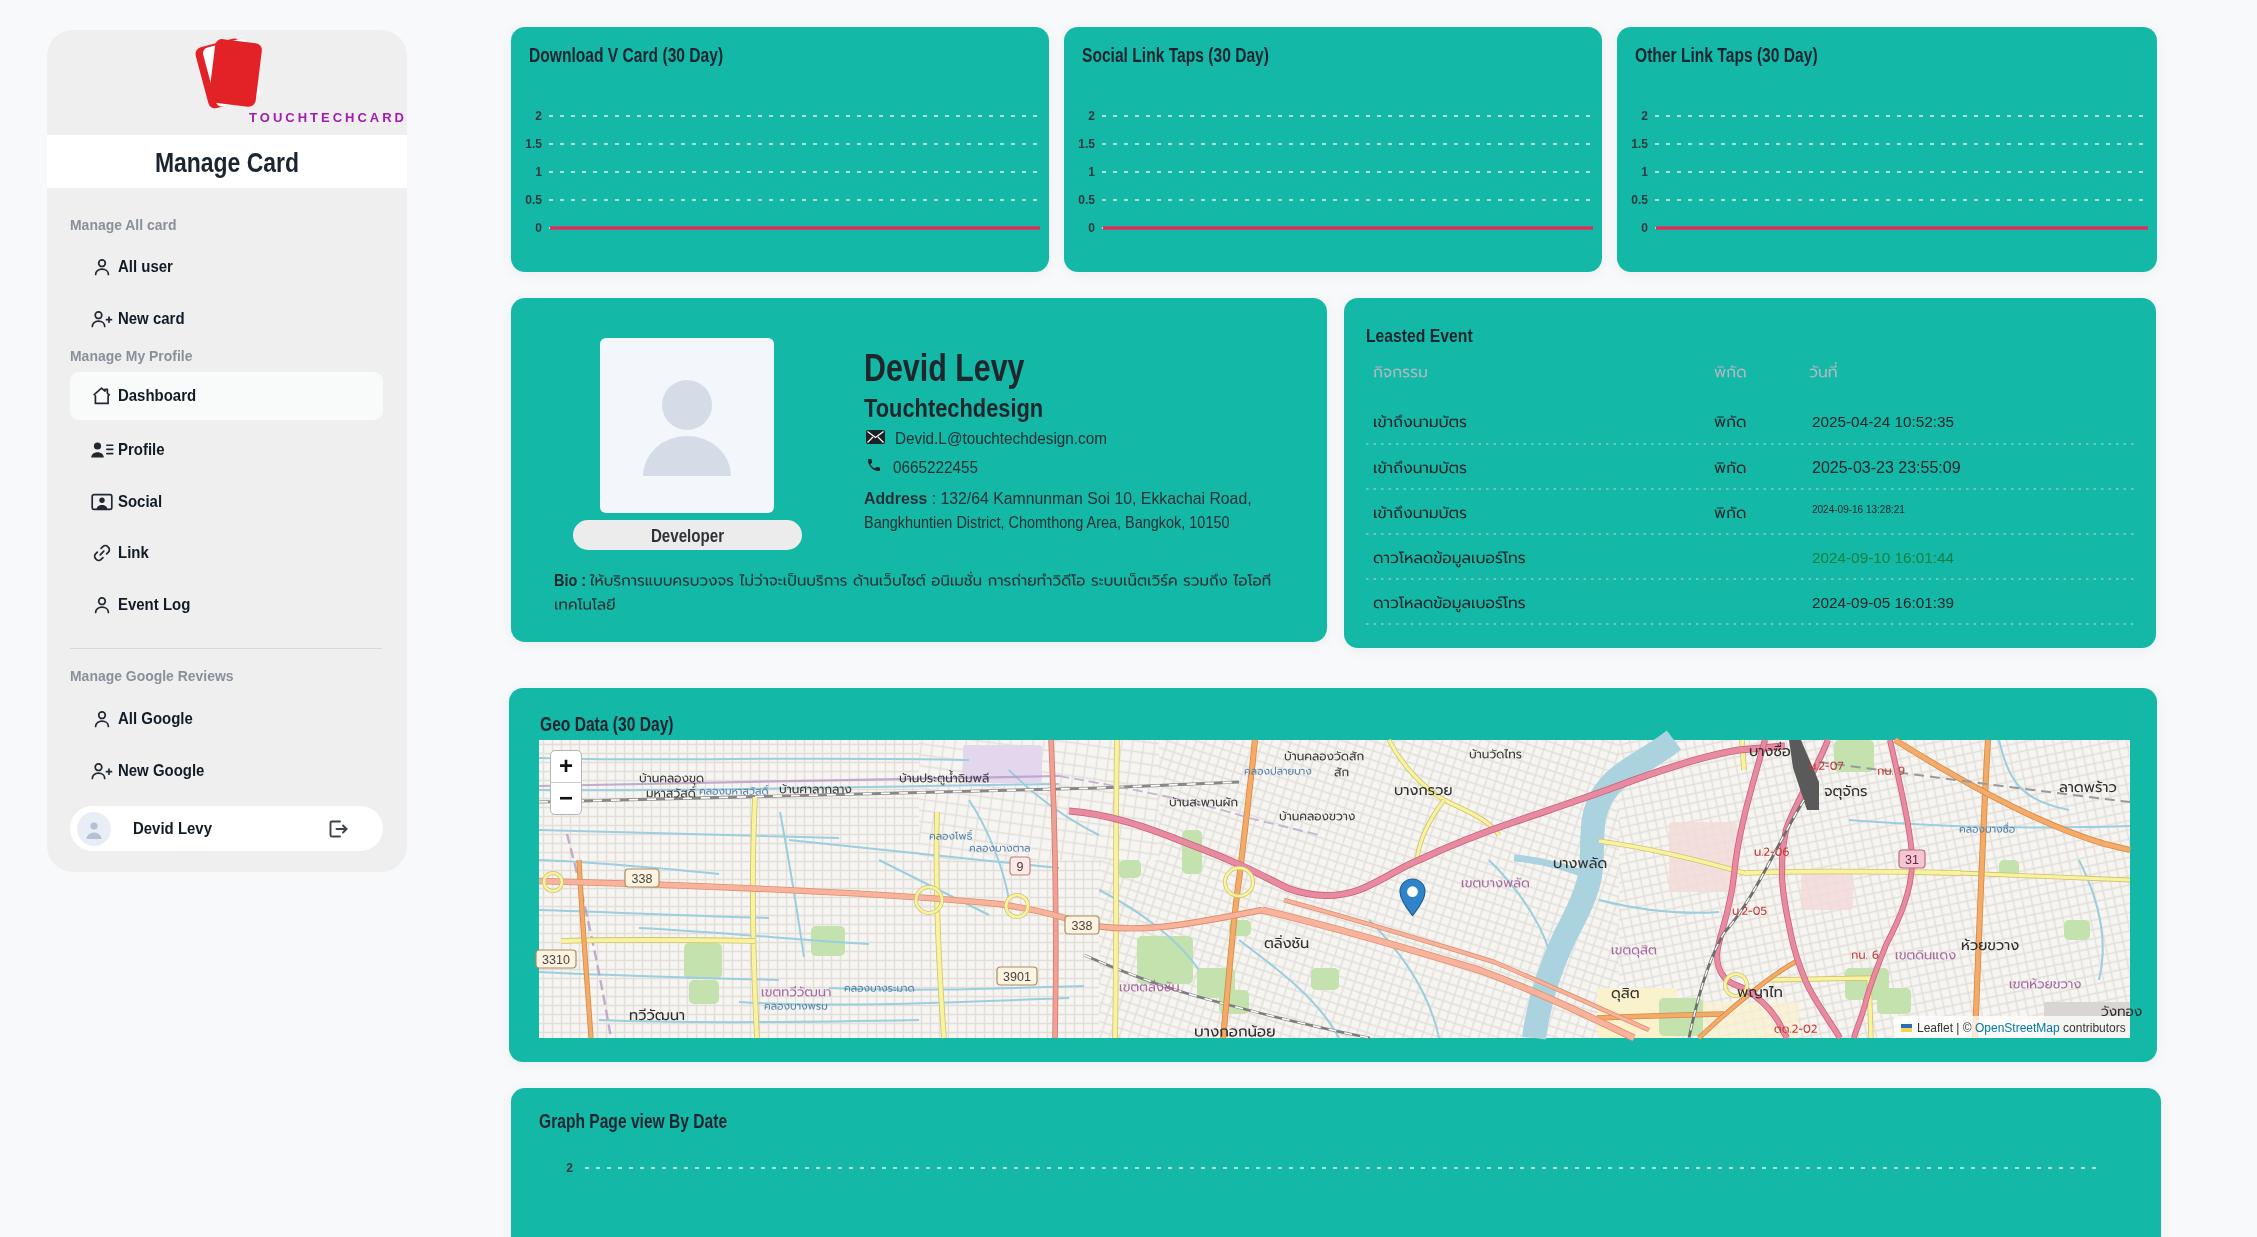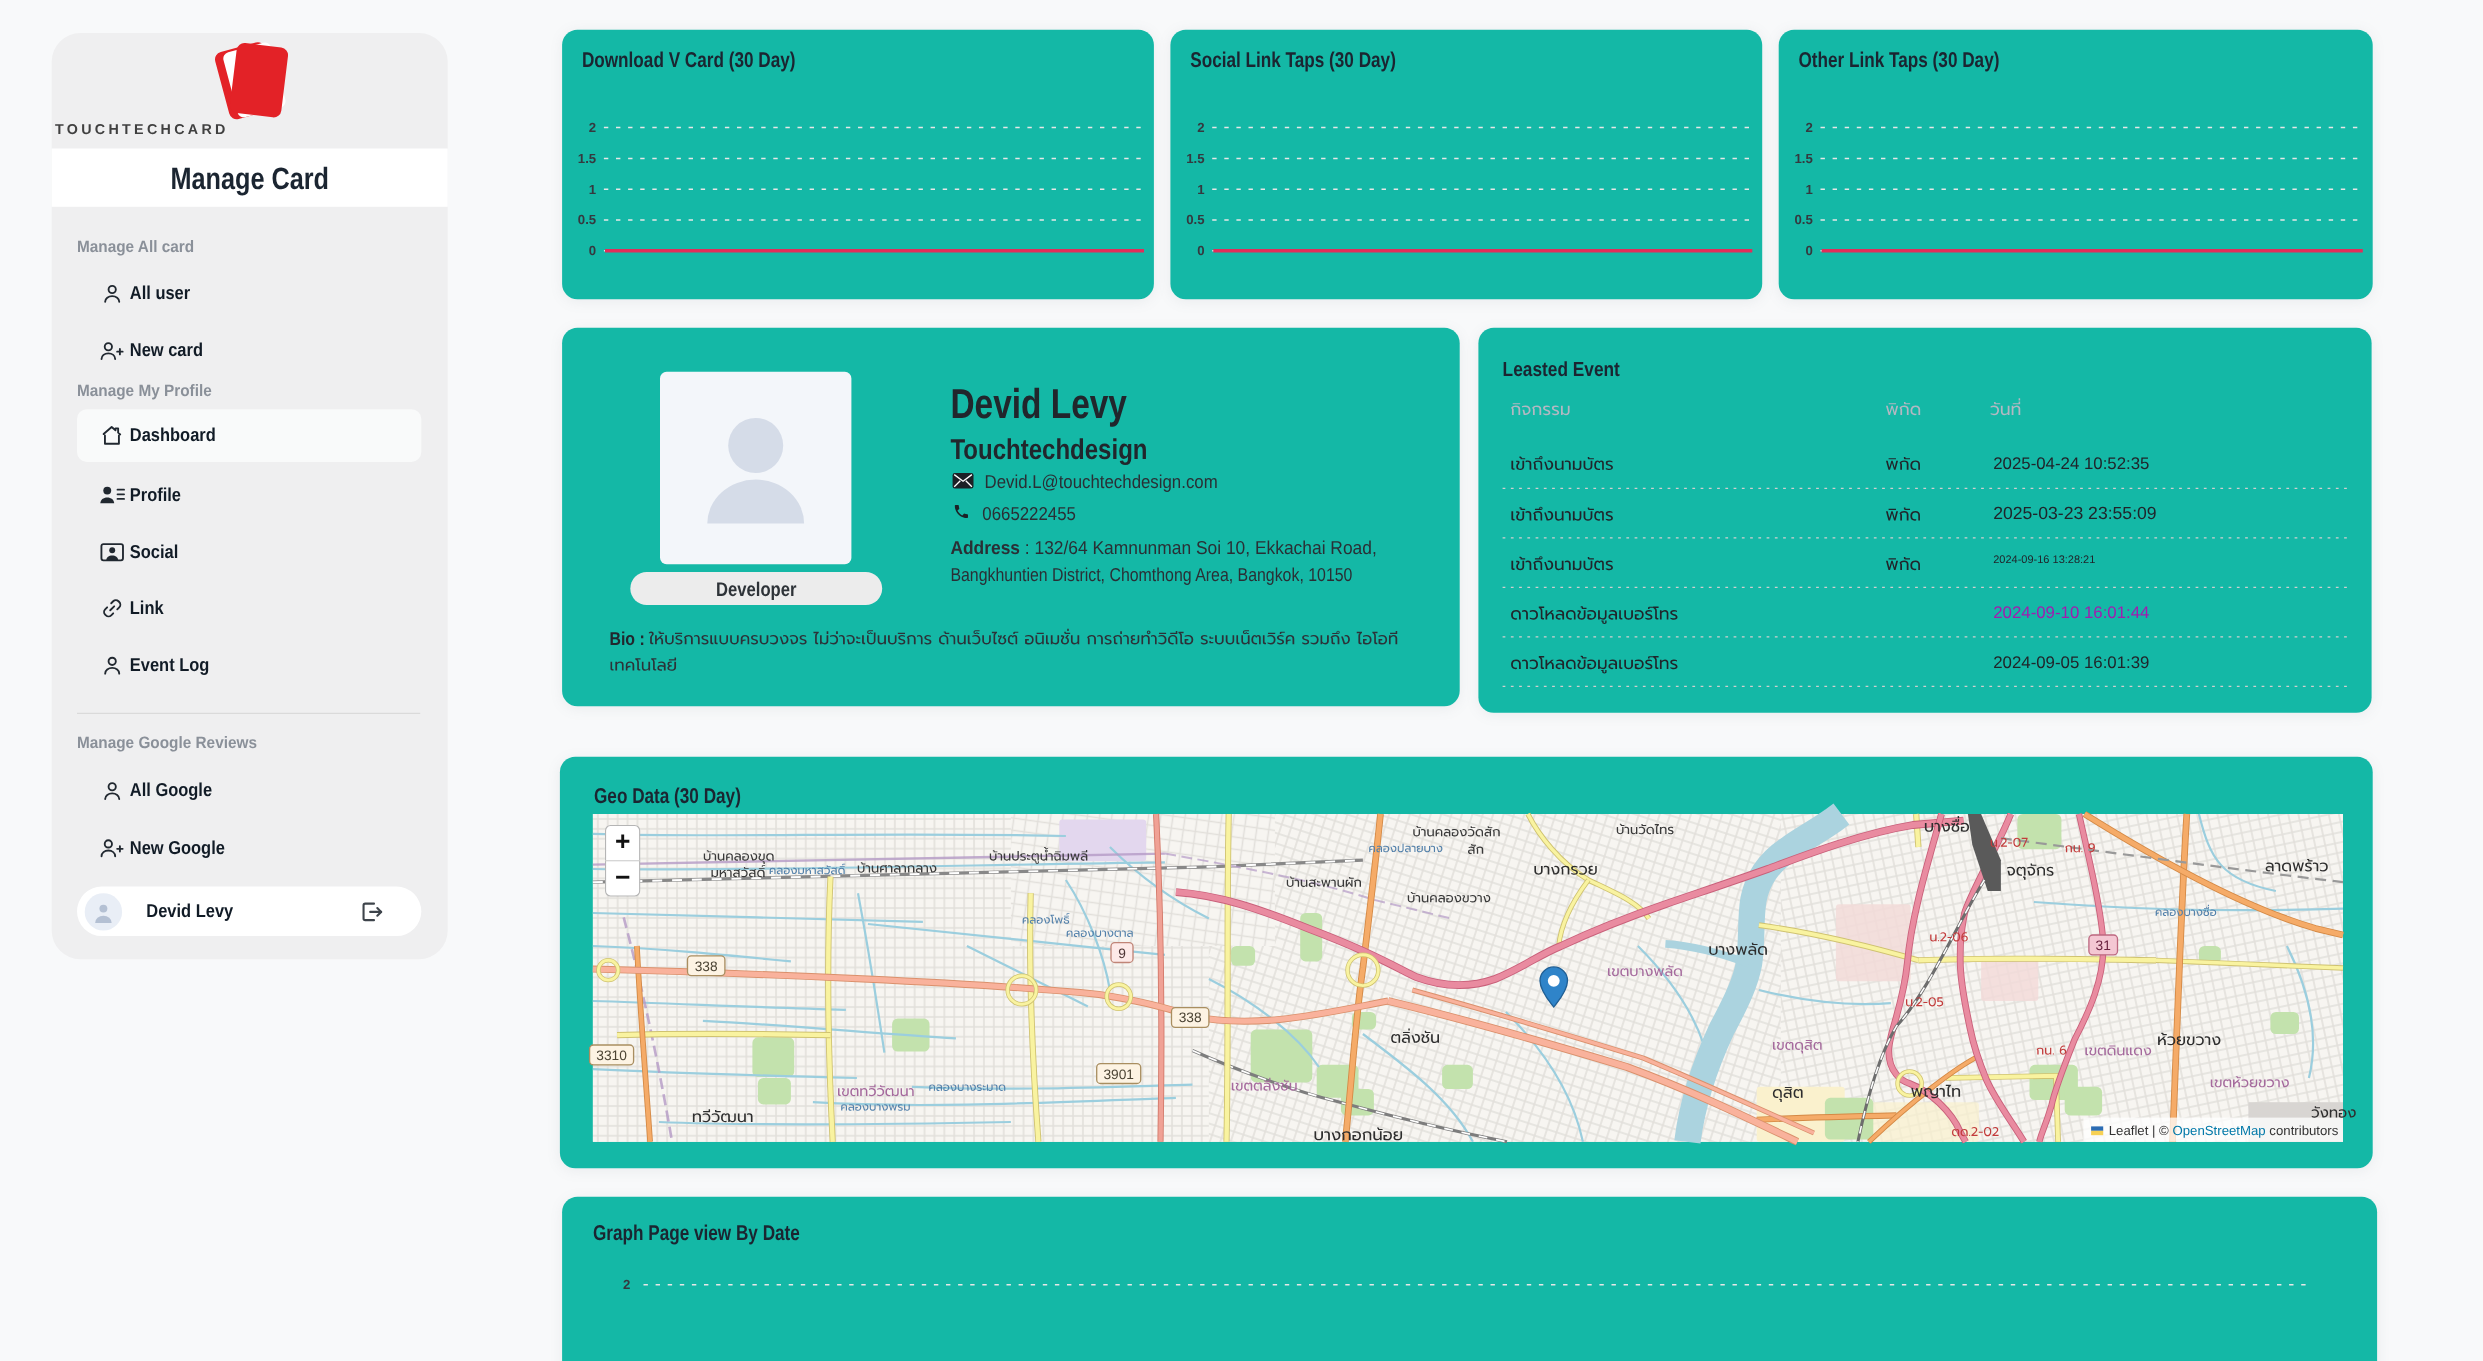--- a/index.html
+++ b/index.html
@@ -17,21 +17,21 @@
         <rect x="-27" y="-31" width="47" height="63" rx="7" fill="#e32227"></rect>
       </g>
 <g transform="rotate(-15)">
         <rect x="-19.5" y="-29" width="45" height="61" rx="6" fill="#fff"></rect>
       </g>
 <g transform="rotate(7)">
         <rect x="-16" y="-32" width="47" height="64" rx="7" fill="#e32227"></rect>
       </g>
 </g>
   </svg>
-<div class="abs" style="left:47px;top:110px;width:360px;text-align:left;font-size:13px;font-weight:bold;color:#404040;letter-spacing:3px;text-indent:3px">TOUCHTECHCARD</div>
+<div class="abs" style="left:47px;top:110px;width:360px;text-align:right;font-size:13px;font-weight:bold;color:#a21caf;letter-spacing:3px;text-indent:3px">TOUCHTECHCARD</div>
 <div class="abs" style="left:47px;top:135px;width:360px;height:53px;background:#fff"></div>
 <div class="abs" style="left:47px;top:147px;width:360px;text-align:center;font-size:28px;font-weight:bold;color:#1b2531;transform:scaleX(.82)">Manage Card</div>
 <div class="nav-label" style="top:216px">Manage All card</div>
 <div class="nav-label" style="top:347px">Manage My Profile</div>
 <div class="nav-label" style="top:667px">Manage Google Reviews</div>
 <div class="abs" style="left:70px;top:372px;width:313px;height:48px;background:#f9fafa;border-radius:9px"></div>
 <div class="abs" style="left:70px;top:648px;width:312px;height:1px;background:#d8d8d8"></div>
 <div class="abs" style="left:70px;top:806px;width:313px;height:45px;background:#fff;border-radius:23px"></div>
 <div class="abs" style="left:77px;top:812px;width:34px;height:34px;background:#e9eef6;border-radius:50%"></div>
 <svg class="abs" style="left:84px;top:819px" width="20" height="20" xmlns="http://www.w3.org/2000/svg">
@@ -201,21 +201,21 @@
 <svg class="abs" style="left:1373px;top:500.9px" width="96" height="24" xmlns="http://www.w3.org/2000/svg">
     <path transform="translate(0 17.1)" fill="#20252b" d="M1.0 -1.6V-8.3H2.6V-2.1Q2.6 -1.6 2.8 -1.5Q2.9 -1.3 3.3 -1.3H3.9V0.0H2.6Q1.8 0.0 1.4 -0.4Q1.0 -0.9 1.0 -1.6ZM5.4 -2.9V-3.4Q5.4 -3.9 5.6 -4.4Q5.8 -4.8 6.2 -5.4Q6.5 -5.8 6.7 -6.0Q6.8 -6.3 6.8 -6.5Q6.8 -6.8 6.7 -6.9Q6.5 -7.0 6.2 -7.0H5.3V-8.3H6.9Q7.6 -8.3 8.0 -7.9Q8.4 -7.5 8.4 -6.9Q8.4 -6.4 8.2 -6.0Q8.0 -5.6 7.7 -5.1Q7.3 -4.5 7.1 -4.2Q7.0 -3.9 7.0 -3.5V-2.9Q7.0 -2.0 7.5 -1.5Q8.0 -1.0 9.0 -1.0Q10.0 -1.0 10.5 -1.5Q11.0 -2.0 11.0 -2.9V-8.3H12.6V-3.2Q12.6 -1.6 11.7 -0.7Q10.7 0.2 9.0 0.2Q7.9 0.2 7.1 -0.2Q6.3 -0.5 5.8 -1.2Q5.4 -2.0 5.4 -2.9ZM9.3 -10.5Q9.3 -10.7 9.2 -10.8Q9.1 -10.8 9.0 -10.8H8.3V-12.0H9.4Q9.9 -12.0 10.1 -11.7Q10.4 -11.5 10.4 -11.1V-10.6H13.5V-9.5H9.3ZM17.5 -5.4Q17.5 -6.4 17.1 -6.8Q16.7 -7.3 15.7 -7.3Q14.7 -7.3 13.9 -6.8V-8.1Q14.2 -8.3 14.8 -8.4Q15.4 -8.5 16.0 -8.5Q17.6 -8.5 18.4 -7.7Q19.1 -6.8 19.1 -5.3V0.0H17.5ZM21.6 -1.6V-5.2L20.8 -6.4Q21.7 -7.5 22.7 -8.0Q23.8 -8.5 25.2 -8.5Q27.1 -8.5 28.1 -7.7Q29.0 -6.8 29.0 -5.3V0.0H27.5V-5.2Q27.5 -6.3 26.9 -6.8Q26.3 -7.3 25.2 -7.3Q24.3 -7.3 23.7 -7.0Q23.1 -6.8 22.5 -6.2L23.2 -5.2V-2.1Q23.2 -1.7 23.4 -1.5Q23.5 -1.3 24.0 -1.3H24.8V0.0H23.2Q22.4 0.0 22.0 -0.4Q21.6 -0.9 21.6 -1.6ZM22.4 -10.6H26.4Q26.3 -10.8 26.3 -11.2Q26.4 -11.8 26.8 -12.1Q27.2 -12.5 27.8 -12.5Q28.6 -12.5 28.9 -12.0Q29.3 -11.6 29.3 -11.0Q29.3 -10.4 28.9 -9.9Q28.4 -9.5 27.7 -9.5H22.4ZM28.5 -11.0Q28.5 -11.3 28.3 -11.5Q28.1 -11.7 27.8 -11.7Q27.5 -11.7 27.3 -11.5Q27.1 -11.3 27.1 -11.0Q27.1 -10.7 27.3 -10.5Q27.5 -10.3 27.8 -10.3Q28.1 -10.3 28.3 -10.5Q28.5 -10.7 28.5 -11.0ZM30.8 -7.3H32.3L34.3 -1.2Q35.8 -1.2 36.5 -2.0Q37.3 -2.9 37.3 -4.3Q37.3 -5.8 36.8 -6.5Q36.3 -7.3 35.1 -7.3Q34.5 -7.3 34.0 -7.1V-8.4Q34.6 -8.5 35.3 -8.5Q37.1 -8.5 38.0 -7.4Q39.0 -6.3 39.0 -4.3Q39.0 -3.0 38.4 -2.0Q37.8 -1.0 36.8 -0.5Q35.8 0.0 34.6 0.0H33.1ZM40.7 -2.8V-8.3H42.2V-2.9Q42.2 -2.0 42.8 -1.5Q43.3 -1.0 44.3 -1.0Q45.9 -1.0 46.8 -2.4V-8.3H48.4V0.0H46.8V-1.1Q45.7 0.2 43.9 0.2Q42.3 0.2 41.5 -0.6Q40.7 -1.5 40.7 -2.8ZM53.3 -5.4Q53.3 -6.4 52.9 -6.8Q52.5 -7.3 51.5 -7.3Q50.5 -7.3 49.6 -6.8V-8.1Q50.0 -8.3 50.6 -8.4Q51.2 -8.5 51.8 -8.5Q53.3 -8.5 54.1 -7.7Q54.9 -6.8 54.9 -5.3V0.0H53.3ZM58.4 -1.1V0.0H56.9V-8.3H58.5V-2.4Q59.4 -1.0 61.0 -1.0Q62.0 -1.0 62.5 -1.5Q63.0 -2.0 63.0 -2.9V-8.3H64.6V-2.8Q64.6 -1.5 63.8 -0.6Q62.9 0.2 61.4 0.2Q60.6 0.2 59.8 -0.1Q59.0 -0.4 58.4 -1.1ZM66.6 -3.2V-8.3H68.2V-3.2Q68.2 -2.2 68.8 -1.6Q69.4 -1.0 70.6 -1.0Q71.8 -1.0 72.4 -1.6Q73.0 -2.2 73.0 -3.2V-8.3H74.6V-3.2Q74.6 -2.2 74.1 -1.4Q73.6 -0.6 72.7 -0.2Q71.8 0.2 70.6 0.2Q69.4 0.2 68.5 -0.2Q67.6 -0.6 67.1 -1.4Q66.6 -2.2 66.6 -3.2ZM70.4 -10.8V-11.7H71.8V-11.0Q71.8 -10.8 71.9 -10.7Q72.0 -10.6 72.3 -10.6H76.0V-9.5H71.7Q71.0 -9.5 70.7 -9.9Q70.4 -10.2 70.4 -10.8ZM76.3 -3.9Q76.3 -5.3 76.7 -6.4Q77.1 -7.4 77.7 -8.0Q78.4 -8.5 79.3 -8.5Q80.5 -8.5 80.9 -7.6Q81.2 -8.1 81.7 -8.3Q82.3 -8.5 82.9 -8.5Q84.0 -8.5 84.5 -7.8Q85.0 -7.2 85.0 -6.0V0.0H83.5V-5.9Q83.5 -6.6 83.3 -6.9Q83.0 -7.3 82.5 -7.3Q81.6 -7.3 81.4 -6.3H80.5Q80.4 -6.8 80.2 -7.0Q79.9 -7.3 79.5 -7.3Q78.8 -7.3 78.3 -6.4Q77.9 -5.5 77.9 -3.9Q77.9 -2.4 78.5 -1.7Q79.2 -1.0 80.5 -1.0Q81.1 -1.0 81.6 -1.2V0.1Q81.1 0.2 80.3 0.2Q78.4 0.2 77.4 -0.8Q76.3 -1.9 76.3 -3.9ZM86.8 -0.5V-1.8Q87.5 -1.4 88.3 -1.2Q89.1 -1.0 89.8 -1.0Q90.8 -1.0 91.3 -1.2Q91.7 -1.5 91.7 -2.0Q91.7 -2.4 91.5 -2.7Q91.3 -2.9 90.8 -3.1Q90.4 -3.3 89.5 -3.6Q88.1 -4.0 87.4 -4.6Q86.8 -5.1 86.8 -6.2Q86.8 -7.3 87.6 -7.9Q88.5 -8.5 90.1 -8.5Q90.8 -8.5 91.6 -8.3Q92.3 -8.2 92.8 -7.9V-6.6Q92.3 -6.9 91.6 -7.1Q90.9 -7.3 90.2 -7.3Q88.3 -7.3 88.3 -6.2Q88.3 -5.7 88.6 -5.5Q88.8 -5.2 89.3 -5.1Q89.7 -4.9 90.7 -4.6Q91.7 -4.3 92.3 -4.0Q92.8 -3.6 93.0 -3.2Q93.3 -2.7 93.3 -2.0Q93.3 -1.0 92.4 -0.4Q91.6 0.2 89.9 0.2Q89.1 0.2 88.2 0.0Q87.3 -0.2 86.8 -0.5Z"></path>
   </svg>
 <svg class="abs" style="left:1714px;top:500.9px" width="35" height="24" xmlns="http://www.w3.org/2000/svg">
     <path transform="translate(0 17.1)" fill="#20252b" d="M0.5 -8.3H2.1L3.6 -2.2L5.4 -8.3H6.6L8.4 -2.2L9.9 -8.3H11.5L9.2 0.0H7.9L6.0 -6.2L4.2 0.0H2.8ZM2.9 -10.6H9.6V-9.5H2.9ZM13.5 -5.2 12.8 -6.4Q13.6 -7.5 14.6 -8.0Q15.7 -8.5 17.1 -8.5Q19.0 -8.5 20.0 -7.7Q21.0 -6.8 21.0 -5.3V0.0H19.4V-5.2Q19.4 -6.3 18.8 -6.8Q18.3 -7.3 17.1 -7.3Q16.3 -7.3 15.6 -7.0Q15.0 -6.8 14.4 -6.2L15.1 -5.2V0.0H13.5ZM16.8 -10.8V-11.7H18.2V-11.0Q18.2 -10.8 18.3 -10.7Q18.4 -10.6 18.7 -10.6H22.4V-9.5H18.1Q17.4 -9.5 17.1 -9.9Q16.8 -10.2 16.8 -10.8ZM22.7 -3.9Q22.7 -5.3 23.2 -6.4Q23.8 -7.4 24.8 -8.0Q25.8 -8.5 27.2 -8.5Q29.4 -8.5 30.4 -7.5Q31.4 -6.5 31.4 -4.9V0.0H29.9V-4.9Q29.9 -7.3 27.2 -7.3Q25.9 -7.3 25.1 -6.4Q24.3 -5.5 24.3 -3.9Q24.3 -2.4 24.9 -1.7Q25.6 -1.0 26.9 -1.0Q27.5 -1.0 28.0 -1.2V0.1Q27.5 0.2 26.7 0.2Q24.8 0.2 23.7 -0.8Q22.7 -1.9 22.7 -3.9Z"></path>
   </svg>
 <div class="abs" style="left:1812px;top:504px;font-size:10px;color:#20252b">2024-09-16 13:28:21</div>
 <svg class="abs" style="left:1373px;top:545.9px" width="155" height="24" xmlns="http://www.w3.org/2000/svg">
     <path transform="translate(0 17.1)" fill="#20252b" d="M0.7 -3.9Q0.7 -5.3 1.2 -6.4Q1.8 -7.4 2.8 -8.0Q3.8 -8.5 5.3 -8.5Q7.4 -8.5 8.4 -7.5Q9.5 -6.5 9.5 -4.9V0.0H7.9V-4.9Q7.9 -7.3 5.3 -7.3Q3.9 -7.3 3.1 -6.4Q2.3 -5.5 2.3 -3.9Q2.3 -2.4 3.0 -1.7Q3.6 -1.0 4.9 -1.0Q5.5 -1.0 6.0 -1.2V0.1Q5.5 0.2 4.7 0.2Q2.8 0.2 1.8 -0.8Q0.7 -1.9 0.7 -3.9ZM14.4 -5.4Q14.4 -6.4 14.0 -6.8Q13.6 -7.3 12.6 -7.3Q11.6 -7.3 10.7 -6.8V-8.1Q11.1 -8.3 11.7 -8.4Q12.3 -8.5 12.8 -8.5Q14.4 -8.5 15.2 -7.7Q16.0 -6.8 16.0 -5.3V0.0H14.4ZM17.7 -0.5V-1.7Q18.7 -1.0 20.4 -1.0Q21.9 -1.0 22.7 -1.8Q23.6 -2.6 23.6 -4.1Q23.6 -5.7 22.7 -6.5Q21.9 -7.3 20.4 -7.3Q18.8 -7.3 17.7 -6.5V-7.8Q18.8 -8.5 20.7 -8.5Q22.8 -8.5 24.0 -7.4Q25.2 -6.2 25.2 -4.1Q25.2 -2.1 24.0 -0.9Q22.8 0.2 20.7 0.2Q18.7 0.2 17.7 -0.5ZM27.7 -1.6V-7.6Q27.7 -8.7 27.2 -9.3Q26.8 -10.0 25.9 -10.4V-11.7H30.8V-10.3H28.0Q28.6 -9.9 28.9 -9.2Q29.2 -8.5 29.2 -7.5V-2.1Q29.2 -1.6 29.4 -1.5Q29.6 -1.3 30.0 -1.3H30.6V0.0H29.2Q28.5 0.0 28.1 -0.4Q27.7 -0.9 27.7 -1.6ZM32.0 -8.3H33.6V-4.6L37.6 -8.3H39.5L37.2 -6.2Q38.5 -5.9 39.0 -5.2Q39.5 -4.5 39.5 -3.3V0.0H37.9V-3.2Q37.9 -4.1 37.5 -4.6Q37.1 -5.1 36.2 -5.3L33.6 -2.9V0.0H32.0ZM41.2 -2.4Q41.2 -3.7 42.1 -4.4Q43.0 -5.2 44.5 -5.2Q46.1 -5.2 47.3 -4.6V-5.2Q47.3 -6.3 46.7 -6.8Q46.1 -7.3 44.8 -7.3Q44.1 -7.3 43.3 -7.1Q42.6 -7.0 42.1 -6.7V-8.0Q42.6 -8.2 43.4 -8.4Q44.2 -8.5 45.0 -8.5Q47.0 -8.5 47.9 -7.6Q48.9 -6.8 48.9 -5.3V0.0H47.3V-3.3Q46.2 -3.9 44.7 -3.9Q43.7 -3.9 43.2 -3.5Q42.8 -3.2 42.8 -2.4Q42.8 -1.0 44.6 -1.0Q45.1 -1.0 45.6 -1.2V0.1Q45.0 0.2 44.2 0.2Q42.8 0.2 42.0 -0.5Q41.2 -1.1 41.2 -2.4ZM50.6 -3.9Q50.6 -5.3 51.1 -6.4Q51.7 -7.4 52.7 -8.0Q53.7 -8.5 55.1 -8.5Q57.3 -8.5 58.3 -7.5Q59.3 -6.5 59.3 -4.9V0.0H57.8V-4.9Q57.8 -7.3 55.1 -7.3Q53.8 -7.3 53.0 -6.4Q52.2 -5.5 52.2 -3.9Q52.2 -2.4 52.9 -1.7Q53.5 -1.0 54.8 -1.0Q55.4 -1.0 55.9 -1.2V0.1Q55.4 0.2 54.6 0.2Q52.7 0.2 51.7 -0.8Q50.6 -1.9 50.6 -3.9ZM61.1 -2.9V-3.4Q61.1 -3.9 61.3 -4.4Q61.6 -4.8 62.0 -5.4Q62.3 -5.8 62.4 -6.0Q62.6 -6.3 62.6 -6.5Q62.6 -6.8 62.4 -6.9Q62.3 -7.0 61.9 -7.0H61.1V-8.3H62.7Q63.4 -8.3 63.8 -7.9Q64.2 -7.5 64.2 -6.9Q64.2 -6.4 64.0 -6.0Q63.8 -5.6 63.4 -5.1Q63.0 -4.5 62.9 -4.2Q62.7 -3.9 62.7 -3.5V-2.9Q62.7 -2.0 63.2 -1.5Q63.8 -1.0 64.8 -1.0Q65.8 -1.0 66.3 -1.5Q66.8 -2.0 66.8 -2.9V-8.3H68.4V-3.2Q68.4 -1.6 67.4 -0.7Q66.5 0.2 64.8 0.2Q63.7 0.2 62.8 -0.2Q62.0 -0.5 61.6 -1.2Q61.1 -2.0 61.1 -2.9ZM65.0 -10.5Q65.0 -10.7 65.0 -10.8Q64.9 -10.8 64.7 -10.8H64.0V-12.0H65.2Q65.7 -12.0 65.9 -11.7Q66.1 -11.5 66.1 -11.1V-10.6H69.3V-9.5H65.0ZM70.1 -0.6V-4.7H73.5V-3.5H71.7V-1.4Q72.3 -1.0 73.5 -1.0Q74.9 -1.0 75.7 -1.8Q76.5 -2.7 76.5 -4.2Q76.5 -5.8 75.7 -6.5Q74.9 -7.3 73.1 -7.3Q72.3 -7.3 71.5 -7.1Q70.7 -6.9 70.2 -6.6V-7.8Q70.8 -8.2 71.6 -8.4Q72.4 -8.5 73.3 -8.5Q75.7 -8.5 76.9 -7.4Q78.1 -6.3 78.1 -4.2Q78.1 -2.2 76.9 -1.0Q75.7 0.2 73.5 0.2Q72.5 0.2 71.6 0.0Q70.7 -0.2 70.1 -0.6ZM81.3 -1.1V0.0H79.8V-8.3H81.4V-2.4Q82.3 -1.0 83.9 -1.0Q84.9 -1.0 85.4 -1.5Q86.0 -2.0 86.0 -2.9V-8.3H87.5V-2.8Q87.5 -1.5 86.7 -0.6Q85.8 0.2 84.3 0.2Q83.5 0.2 82.7 -0.1Q81.9 -0.4 81.3 -1.1ZM83.6 2.7V2.3Q83.6 2.1 83.5 2.0Q83.5 1.9 83.3 1.9H82.7V0.9H84.1Q84.5 0.9 84.7 1.1Q84.8 1.3 84.8 1.7V2.6Q84.8 3.2 85.6 3.2Q86.3 3.2 86.3 2.6V0.9H87.5V2.7Q87.5 3.3 87.0 3.8Q86.5 4.2 85.6 4.2Q84.7 4.2 84.1 3.8Q83.6 3.4 83.6 2.7ZM89.2 -2.4Q89.2 -3.7 90.2 -4.4Q91.1 -5.2 92.6 -5.2Q94.1 -5.2 95.4 -4.6V-5.2Q95.4 -6.3 94.8 -6.8Q94.2 -7.3 92.9 -7.3Q92.1 -7.3 91.4 -7.1Q90.7 -7.0 90.2 -6.7V-8.0Q90.6 -8.2 91.5 -8.4Q92.3 -8.5 93.1 -8.5Q95.0 -8.5 96.0 -7.6Q97.0 -6.8 97.0 -5.3V0.0H95.4V-3.3Q94.2 -3.9 92.8 -3.9Q91.8 -3.9 91.3 -3.5Q90.8 -3.2 90.8 -2.4Q90.8 -1.0 92.6 -1.0Q93.2 -1.0 93.6 -1.2V0.1Q93.1 0.2 92.3 0.2Q90.9 0.2 90.1 -0.5Q89.2 -1.1 89.2 -2.4ZM99.0 -1.6V-8.3H100.5V-2.1Q100.5 -1.6 100.7 -1.5Q100.9 -1.3 101.3 -1.3H101.9V0.0H100.5Q99.8 0.0 99.4 -0.4Q99.0 -0.9 99.0 -1.6ZM103.6 -3.2V-8.3H105.2V-3.2Q105.2 -2.2 105.8 -1.6Q106.4 -1.0 107.6 -1.0Q108.7 -1.0 109.3 -1.6Q109.9 -2.2 109.9 -3.2V-8.3H111.5V-3.2Q111.5 -2.2 111.0 -1.4Q110.5 -0.6 109.6 -0.2Q108.7 0.2 107.6 0.2Q106.3 0.2 105.4 -0.2Q104.5 -0.6 104.1 -1.4Q103.6 -2.2 103.6 -3.2ZM113.2 -0.6V-4.7H116.7V-3.5H114.8V-1.4Q115.5 -1.0 116.6 -1.0Q118.1 -1.0 118.9 -1.8Q119.7 -2.7 119.7 -4.2Q119.7 -5.8 118.9 -6.5Q118.1 -7.3 116.2 -7.3Q115.4 -7.3 114.6 -7.1Q113.8 -6.9 113.3 -6.6V-7.8Q113.9 -8.2 114.7 -8.4Q115.6 -8.5 116.5 -8.5Q118.8 -8.5 120.0 -7.4Q121.3 -6.3 121.3 -4.2Q121.3 -2.2 120.1 -1.0Q118.8 0.2 116.6 0.2Q115.6 0.2 114.7 0.0Q113.8 -0.2 113.2 -0.6ZM122.7 -0.5V-1.8Q123.4 -1.4 124.2 -1.2Q125.0 -1.0 125.7 -1.0Q126.7 -1.0 127.2 -1.2Q127.6 -1.5 127.6 -2.0Q127.6 -2.4 127.4 -2.7Q127.2 -2.9 126.8 -3.1Q126.3 -3.3 125.4 -3.6Q124.0 -4.0 123.3 -4.6Q122.7 -5.1 122.7 -6.2Q122.7 -7.3 123.6 -7.9Q124.4 -8.5 126.0 -8.5Q126.8 -8.5 127.5 -8.3Q128.2 -8.2 128.7 -7.9V-6.6Q128.2 -6.9 127.5 -7.1Q126.8 -7.3 126.1 -7.3Q124.2 -7.3 124.2 -6.2Q124.2 -5.7 124.5 -5.5Q124.8 -5.2 125.2 -5.1Q125.6 -4.9 126.6 -4.6Q127.6 -4.3 128.2 -4.0Q128.7 -3.6 129.0 -3.2Q129.2 -2.7 129.2 -2.0Q129.2 -1.0 128.4 -0.4Q127.5 0.2 125.8 0.2Q125.0 0.2 124.1 0.0Q123.2 -0.2 122.7 -0.5ZM125.2 -10.4Q125.2 -11.6 126.5 -11.6H129.9V-10.6H127.1Q126.8 -10.6 126.7 -10.5Q126.6 -10.4 126.6 -10.1V-9.5H125.2ZM131.7 -1.6V-7.6Q131.7 -8.7 131.2 -9.3Q130.8 -10.0 129.9 -10.4V-11.7H134.8V-10.3H132.0Q132.6 -9.9 132.9 -9.2Q133.2 -8.5 133.2 -7.5V-2.1Q133.2 -1.6 133.4 -1.5Q133.6 -1.3 134.0 -1.3H134.6V0.0H133.2Q132.4 0.0 132.1 -0.4Q131.7 -0.9 131.7 -1.6ZM136.0 -8.3H137.5V-7.2Q138.1 -7.9 138.9 -8.2Q139.8 -8.5 140.6 -8.5Q142.1 -8.5 142.9 -7.7Q143.7 -6.9 143.7 -5.5V0.0H142.2V-5.5Q142.2 -6.3 141.7 -6.8Q141.2 -7.3 140.2 -7.3Q138.5 -7.3 137.6 -5.9V0.0H136.0ZM145.5 -0.5V-1.8Q146.1 -1.4 146.9 -1.2Q147.7 -1.0 148.5 -1.0Q149.5 -1.0 149.9 -1.2Q150.4 -1.5 150.4 -2.0Q150.4 -2.4 150.2 -2.7Q150.0 -2.9 149.5 -3.1Q149.1 -3.3 148.1 -3.6Q146.8 -4.0 146.1 -4.6Q145.4 -5.1 145.4 -6.2Q145.4 -7.3 146.3 -7.9Q147.2 -8.5 148.7 -8.5Q149.5 -8.5 150.3 -8.3Q151.0 -8.2 151.5 -7.9V-6.6Q151.0 -6.9 150.3 -7.1Q149.6 -7.3 148.9 -7.3Q147.0 -7.3 147.0 -6.2Q147.0 -5.7 147.3 -5.5Q147.5 -5.2 148.0 -5.1Q148.4 -4.9 149.4 -4.6Q150.4 -4.3 150.9 -4.0Q151.5 -3.6 151.7 -3.2Q152.0 -2.7 152.0 -2.0Q152.0 -1.0 151.1 -0.4Q150.3 0.2 148.6 0.2Q147.7 0.2 146.9 0.0Q146.0 -0.2 145.5 -0.5Z"></path>
   </svg>
-<div class="abs" style="left:1812px;top:549px;font-size:15.3px;color:#a21caf">2024-09-10 16:01:44</div>
+<div class="abs" style="left:1812px;top:549px;font-size:15.3px;color:#15803d">2024-09-10 16:01:44</div>
 <svg class="abs" style="left:1373px;top:590.9px" width="155" height="24" xmlns="http://www.w3.org/2000/svg">
     <path transform="translate(0 17.1)" fill="#20252b" d="M0.7 -3.9Q0.7 -5.3 1.2 -6.4Q1.8 -7.4 2.8 -8.0Q3.8 -8.5 5.3 -8.5Q7.4 -8.5 8.4 -7.5Q9.5 -6.5 9.5 -4.9V0.0H7.9V-4.9Q7.9 -7.3 5.3 -7.3Q3.9 -7.3 3.1 -6.4Q2.3 -5.5 2.3 -3.9Q2.3 -2.4 3.0 -1.7Q3.6 -1.0 4.9 -1.0Q5.5 -1.0 6.0 -1.2V0.1Q5.5 0.2 4.7 0.2Q2.8 0.2 1.8 -0.8Q0.7 -1.9 0.7 -3.9ZM14.4 -5.4Q14.4 -6.4 14.0 -6.8Q13.6 -7.3 12.6 -7.3Q11.6 -7.3 10.7 -6.8V-8.1Q11.1 -8.3 11.7 -8.4Q12.3 -8.5 12.8 -8.5Q14.4 -8.5 15.2 -7.7Q16.0 -6.8 16.0 -5.3V0.0H14.4ZM17.7 -0.5V-1.7Q18.7 -1.0 20.4 -1.0Q21.9 -1.0 22.7 -1.8Q23.6 -2.6 23.6 -4.1Q23.6 -5.7 22.7 -6.5Q21.9 -7.3 20.4 -7.3Q18.8 -7.3 17.7 -6.5V-7.8Q18.8 -8.5 20.7 -8.5Q22.8 -8.5 24.0 -7.4Q25.2 -6.2 25.2 -4.1Q25.2 -2.1 24.0 -0.9Q22.8 0.2 20.7 0.2Q18.7 0.2 17.7 -0.5ZM27.7 -1.6V-7.6Q27.7 -8.7 27.2 -9.3Q26.8 -10.0 25.9 -10.4V-11.7H30.8V-10.3H28.0Q28.6 -9.9 28.9 -9.2Q29.2 -8.5 29.2 -7.5V-2.1Q29.2 -1.6 29.4 -1.5Q29.6 -1.3 30.0 -1.3H30.6V0.0H29.2Q28.5 0.0 28.1 -0.4Q27.7 -0.9 27.7 -1.6ZM32.0 -8.3H33.6V-4.6L37.6 -8.3H39.5L37.2 -6.2Q38.5 -5.9 39.0 -5.2Q39.5 -4.5 39.5 -3.3V0.0H37.9V-3.2Q37.9 -4.1 37.5 -4.6Q37.1 -5.1 36.2 -5.3L33.6 -2.9V0.0H32.0ZM41.2 -2.4Q41.2 -3.7 42.1 -4.4Q43.0 -5.2 44.5 -5.2Q46.1 -5.2 47.3 -4.6V-5.2Q47.3 -6.3 46.7 -6.8Q46.1 -7.3 44.8 -7.3Q44.1 -7.3 43.3 -7.1Q42.6 -7.0 42.1 -6.7V-8.0Q42.6 -8.2 43.4 -8.4Q44.2 -8.5 45.0 -8.5Q47.0 -8.5 47.9 -7.6Q48.9 -6.8 48.9 -5.3V0.0H47.3V-3.3Q46.2 -3.9 44.7 -3.9Q43.7 -3.9 43.2 -3.5Q42.8 -3.2 42.8 -2.4Q42.8 -1.0 44.6 -1.0Q45.1 -1.0 45.6 -1.2V0.1Q45.0 0.2 44.2 0.2Q42.8 0.2 42.0 -0.5Q41.2 -1.1 41.2 -2.4ZM50.6 -3.9Q50.6 -5.3 51.1 -6.4Q51.7 -7.4 52.7 -8.0Q53.7 -8.5 55.1 -8.5Q57.3 -8.5 58.3 -7.5Q59.3 -6.5 59.3 -4.9V0.0H57.8V-4.9Q57.8 -7.3 55.1 -7.3Q53.8 -7.3 53.0 -6.4Q52.2 -5.5 52.2 -3.9Q52.2 -2.4 52.9 -1.7Q53.5 -1.0 54.8 -1.0Q55.4 -1.0 55.9 -1.2V0.1Q55.4 0.2 54.6 0.2Q52.7 0.2 51.7 -0.8Q50.6 -1.9 50.6 -3.9ZM61.1 -2.9V-3.4Q61.1 -3.9 61.3 -4.4Q61.6 -4.8 62.0 -5.4Q62.3 -5.8 62.4 -6.0Q62.6 -6.3 62.6 -6.5Q62.6 -6.8 62.4 -6.9Q62.3 -7.0 61.9 -7.0H61.1V-8.3H62.7Q63.4 -8.3 63.8 -7.9Q64.2 -7.5 64.2 -6.9Q64.2 -6.4 64.0 -6.0Q63.8 -5.6 63.4 -5.1Q63.0 -4.5 62.9 -4.2Q62.7 -3.9 62.7 -3.5V-2.9Q62.7 -2.0 63.2 -1.5Q63.8 -1.0 64.8 -1.0Q65.8 -1.0 66.3 -1.5Q66.8 -2.0 66.8 -2.9V-8.3H68.4V-3.2Q68.4 -1.6 67.4 -0.7Q66.5 0.2 64.8 0.2Q63.7 0.2 62.8 -0.2Q62.0 -0.5 61.6 -1.2Q61.1 -2.0 61.1 -2.9ZM65.0 -10.5Q65.0 -10.7 65.0 -10.8Q64.9 -10.8 64.7 -10.8H64.0V-12.0H65.2Q65.7 -12.0 65.9 -11.7Q66.1 -11.5 66.1 -11.1V-10.6H69.3V-9.5H65.0ZM70.1 -0.6V-4.7H73.5V-3.5H71.7V-1.4Q72.3 -1.0 73.5 -1.0Q74.9 -1.0 75.7 -1.8Q76.5 -2.7 76.5 -4.2Q76.5 -5.8 75.7 -6.5Q74.9 -7.3 73.1 -7.3Q72.3 -7.3 71.5 -7.1Q70.7 -6.9 70.2 -6.6V-7.8Q70.8 -8.2 71.6 -8.4Q72.4 -8.5 73.3 -8.5Q75.7 -8.5 76.9 -7.4Q78.1 -6.3 78.1 -4.2Q78.1 -2.2 76.9 -1.0Q75.7 0.2 73.5 0.2Q72.5 0.2 71.6 0.0Q70.7 -0.2 70.1 -0.6ZM81.3 -1.1V0.0H79.8V-8.3H81.4V-2.4Q82.3 -1.0 83.9 -1.0Q84.9 -1.0 85.4 -1.5Q86.0 -2.0 86.0 -2.9V-8.3H87.5V-2.8Q87.5 -1.5 86.7 -0.6Q85.8 0.2 84.3 0.2Q83.5 0.2 82.7 -0.1Q81.9 -0.4 81.3 -1.1ZM83.6 2.7V2.3Q83.6 2.1 83.5 2.0Q83.5 1.9 83.3 1.9H82.7V0.9H84.1Q84.5 0.9 84.7 1.1Q84.8 1.3 84.8 1.7V2.6Q84.8 3.2 85.6 3.2Q86.3 3.2 86.3 2.6V0.9H87.5V2.7Q87.5 3.3 87.0 3.8Q86.5 4.2 85.6 4.2Q84.7 4.2 84.1 3.8Q83.6 3.4 83.6 2.7ZM89.2 -2.4Q89.2 -3.7 90.2 -4.4Q91.1 -5.2 92.6 -5.2Q94.1 -5.2 95.4 -4.6V-5.2Q95.4 -6.3 94.8 -6.8Q94.2 -7.3 92.9 -7.3Q92.1 -7.3 91.4 -7.1Q90.7 -7.0 90.2 -6.7V-8.0Q90.6 -8.2 91.5 -8.4Q92.3 -8.5 93.1 -8.5Q95.0 -8.5 96.0 -7.6Q97.0 -6.8 97.0 -5.3V0.0H95.4V-3.3Q94.2 -3.9 92.8 -3.9Q91.8 -3.9 91.3 -3.5Q90.8 -3.2 90.8 -2.4Q90.8 -1.0 92.6 -1.0Q93.2 -1.0 93.6 -1.2V0.1Q93.1 0.2 92.3 0.2Q90.9 0.2 90.1 -0.5Q89.2 -1.1 89.2 -2.4ZM99.0 -1.6V-8.3H100.5V-2.1Q100.5 -1.6 100.7 -1.5Q100.9 -1.3 101.3 -1.3H101.9V0.0H100.5Q99.8 0.0 99.4 -0.4Q99.0 -0.9 99.0 -1.6ZM103.6 -3.2V-8.3H105.2V-3.2Q105.2 -2.2 105.8 -1.6Q106.4 -1.0 107.6 -1.0Q108.7 -1.0 109.3 -1.6Q109.9 -2.2 109.9 -3.2V-8.3H111.5V-3.2Q111.5 -2.2 111.0 -1.4Q110.5 -0.6 109.6 -0.2Q108.7 0.2 107.6 0.2Q106.3 0.2 105.4 -0.2Q104.5 -0.6 104.1 -1.4Q103.6 -2.2 103.6 -3.2ZM113.2 -0.6V-4.7H116.7V-3.5H114.8V-1.4Q115.5 -1.0 116.6 -1.0Q118.1 -1.0 118.9 -1.8Q119.7 -2.7 119.7 -4.2Q119.7 -5.8 118.9 -6.5Q118.1 -7.3 116.2 -7.3Q115.4 -7.3 114.6 -7.1Q113.8 -6.9 113.3 -6.6V-7.8Q113.9 -8.2 114.7 -8.4Q115.6 -8.5 116.5 -8.5Q118.8 -8.5 120.0 -7.4Q121.3 -6.3 121.3 -4.2Q121.3 -2.2 120.1 -1.0Q118.8 0.2 116.6 0.2Q115.6 0.2 114.7 0.0Q113.8 -0.2 113.2 -0.6ZM122.7 -0.5V-1.8Q123.4 -1.4 124.2 -1.2Q125.0 -1.0 125.7 -1.0Q126.7 -1.0 127.2 -1.2Q127.6 -1.5 127.6 -2.0Q127.6 -2.4 127.4 -2.7Q127.2 -2.9 126.8 -3.1Q126.3 -3.3 125.4 -3.6Q124.0 -4.0 123.3 -4.6Q122.7 -5.1 122.7 -6.2Q122.7 -7.3 123.6 -7.9Q124.4 -8.5 126.0 -8.5Q126.8 -8.5 127.5 -8.3Q128.2 -8.2 128.7 -7.9V-6.6Q128.2 -6.9 127.5 -7.1Q126.8 -7.3 126.1 -7.3Q124.2 -7.3 124.2 -6.2Q124.2 -5.7 124.5 -5.5Q124.8 -5.2 125.2 -5.1Q125.6 -4.9 126.6 -4.6Q127.6 -4.3 128.2 -4.0Q128.7 -3.6 129.0 -3.2Q129.2 -2.7 129.2 -2.0Q129.2 -1.0 128.4 -0.4Q127.5 0.2 125.8 0.2Q125.0 0.2 124.1 0.0Q123.2 -0.2 122.7 -0.5ZM125.2 -10.4Q125.2 -11.6 126.5 -11.6H129.9V-10.6H127.1Q126.8 -10.6 126.7 -10.5Q126.6 -10.4 126.6 -10.1V-9.5H125.2ZM131.7 -1.6V-7.6Q131.7 -8.7 131.2 -9.3Q130.8 -10.0 129.9 -10.4V-11.7H134.8V-10.3H132.0Q132.6 -9.9 132.9 -9.2Q133.2 -8.5 133.2 -7.5V-2.1Q133.2 -1.6 133.4 -1.5Q133.6 -1.3 134.0 -1.3H134.6V0.0H133.2Q132.4 0.0 132.1 -0.4Q131.7 -0.9 131.7 -1.6ZM136.0 -8.3H137.5V-7.2Q138.1 -7.9 138.9 -8.2Q139.8 -8.5 140.6 -8.5Q142.1 -8.5 142.9 -7.7Q143.7 -6.9 143.7 -5.5V0.0H142.2V-5.5Q142.2 -6.3 141.7 -6.8Q141.2 -7.3 140.2 -7.3Q138.5 -7.3 137.6 -5.9V0.0H136.0ZM145.5 -0.5V-1.8Q146.1 -1.4 146.9 -1.2Q147.7 -1.0 148.5 -1.0Q149.5 -1.0 149.9 -1.2Q150.4 -1.5 150.4 -2.0Q150.4 -2.4 150.2 -2.7Q150.0 -2.9 149.5 -3.1Q149.1 -3.3 148.1 -3.6Q146.8 -4.0 146.1 -4.6Q145.4 -5.1 145.4 -6.2Q145.4 -7.3 146.3 -7.9Q147.2 -8.5 148.7 -8.5Q149.5 -8.5 150.3 -8.3Q151.0 -8.2 151.5 -7.9V-6.6Q151.0 -6.9 150.3 -7.1Q149.6 -7.3 148.9 -7.3Q147.0 -7.3 147.0 -6.2Q147.0 -5.7 147.3 -5.5Q147.5 -5.2 148.0 -5.1Q148.4 -4.9 149.4 -4.6Q150.4 -4.3 150.9 -4.0Q151.5 -3.6 151.7 -3.2Q152.0 -2.7 152.0 -2.0Q152.0 -1.0 151.1 -0.4Q150.3 0.2 148.6 0.2Q147.7 0.2 146.9 0.0Q146.0 -0.2 145.5 -0.5Z"></path>
   </svg>
 <div class="abs" style="left:1812px;top:594px;font-size:15.3px;color:#20252b">2024-09-05 16:01:39</div>
 <svg class="abs" style="left:1366px;top:443px" width="768" height="2" xmlns="http://www.w3.org/2000/svg">
     <line x1="0" y1="1" x2="768" y2="1" stroke="#cfcfcf" stroke-width="1.1" stroke-dasharray="2.5 5"></line>
   </svg>
 <svg class="abs" style="left:1366px;top:488px" width="768" height="2" xmlns="http://www.w3.org/2000/svg">
     <line x1="0" y1="1" x2="768" y2="1" stroke="#cfcfcf" stroke-width="1.1" stroke-dasharray="2.5 5"></line>
   </svg>

